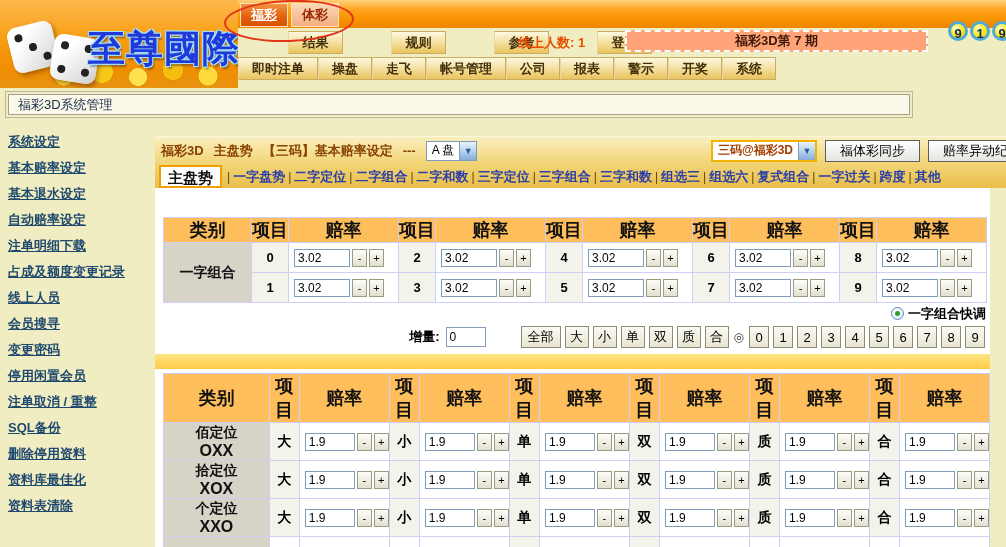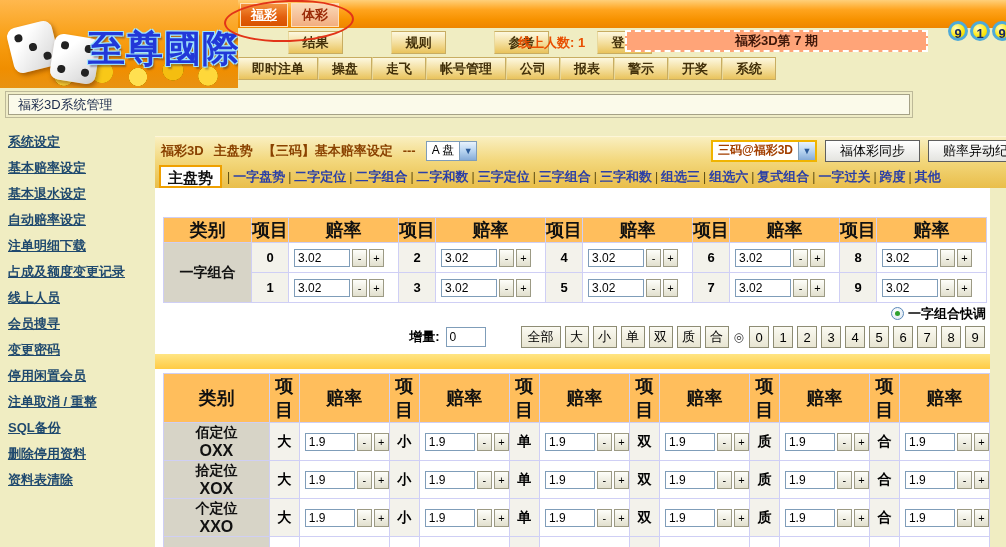--- a/index.html
+++ b/index.html
@@ -205,20 +205,21 @@
   <div><span class="s-link">自动赔率设定</span></div>
   <div><span class="s-link">注单明细下载</span></div>
   <div><span class="s-link">占成及额度变更记录</span></div>
   <div><span class="s-link">线上人员</span></div>
   <div><span class="s-link">会员搜寻</span></div>
   <div><span class="s-link">变更密码</span></div>
   <div><span class="s-link">停用闲置会员</span></div>
   <div><span class="s-link">注单取消 / 重整</span></div>
   <div><span class="s-link">SQL备份</span></div>
   <div><span class="s-link">删除停用资料</span></div>
+  <div><span class="s-link">资料库最佳化</span></div>
   <div><span class="s-link">资料表清除</span></div>
 
 </div>
 
 <div id="main">
   <div class="goldbar">
     <div class="toolrow">
       <span class="t-txt">福彩3D</span>
       <span class="t-txt">主盘势</span>
       <span class="t-txt">【三码】基本赔率设定</span>

